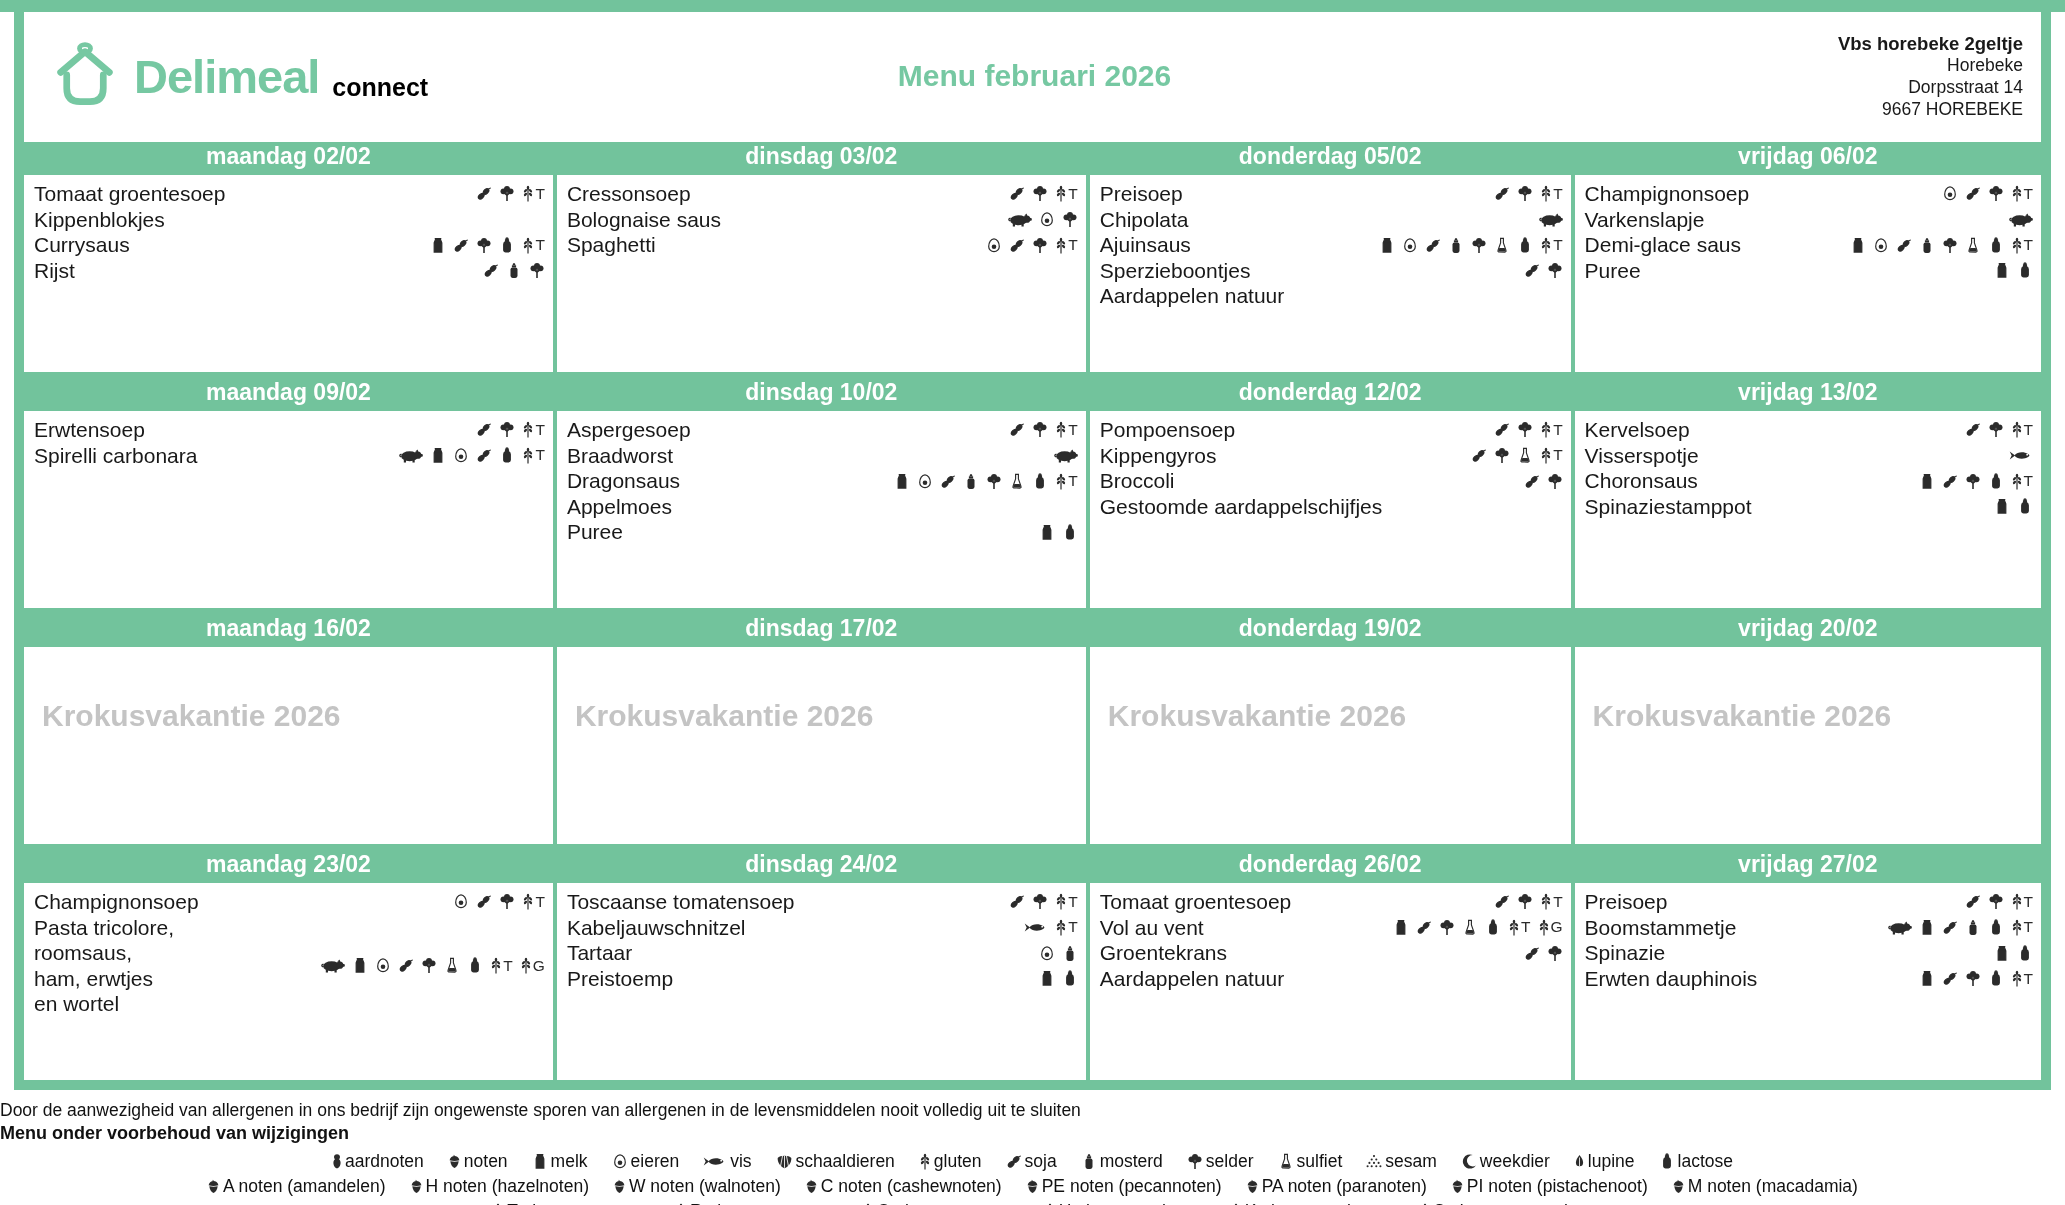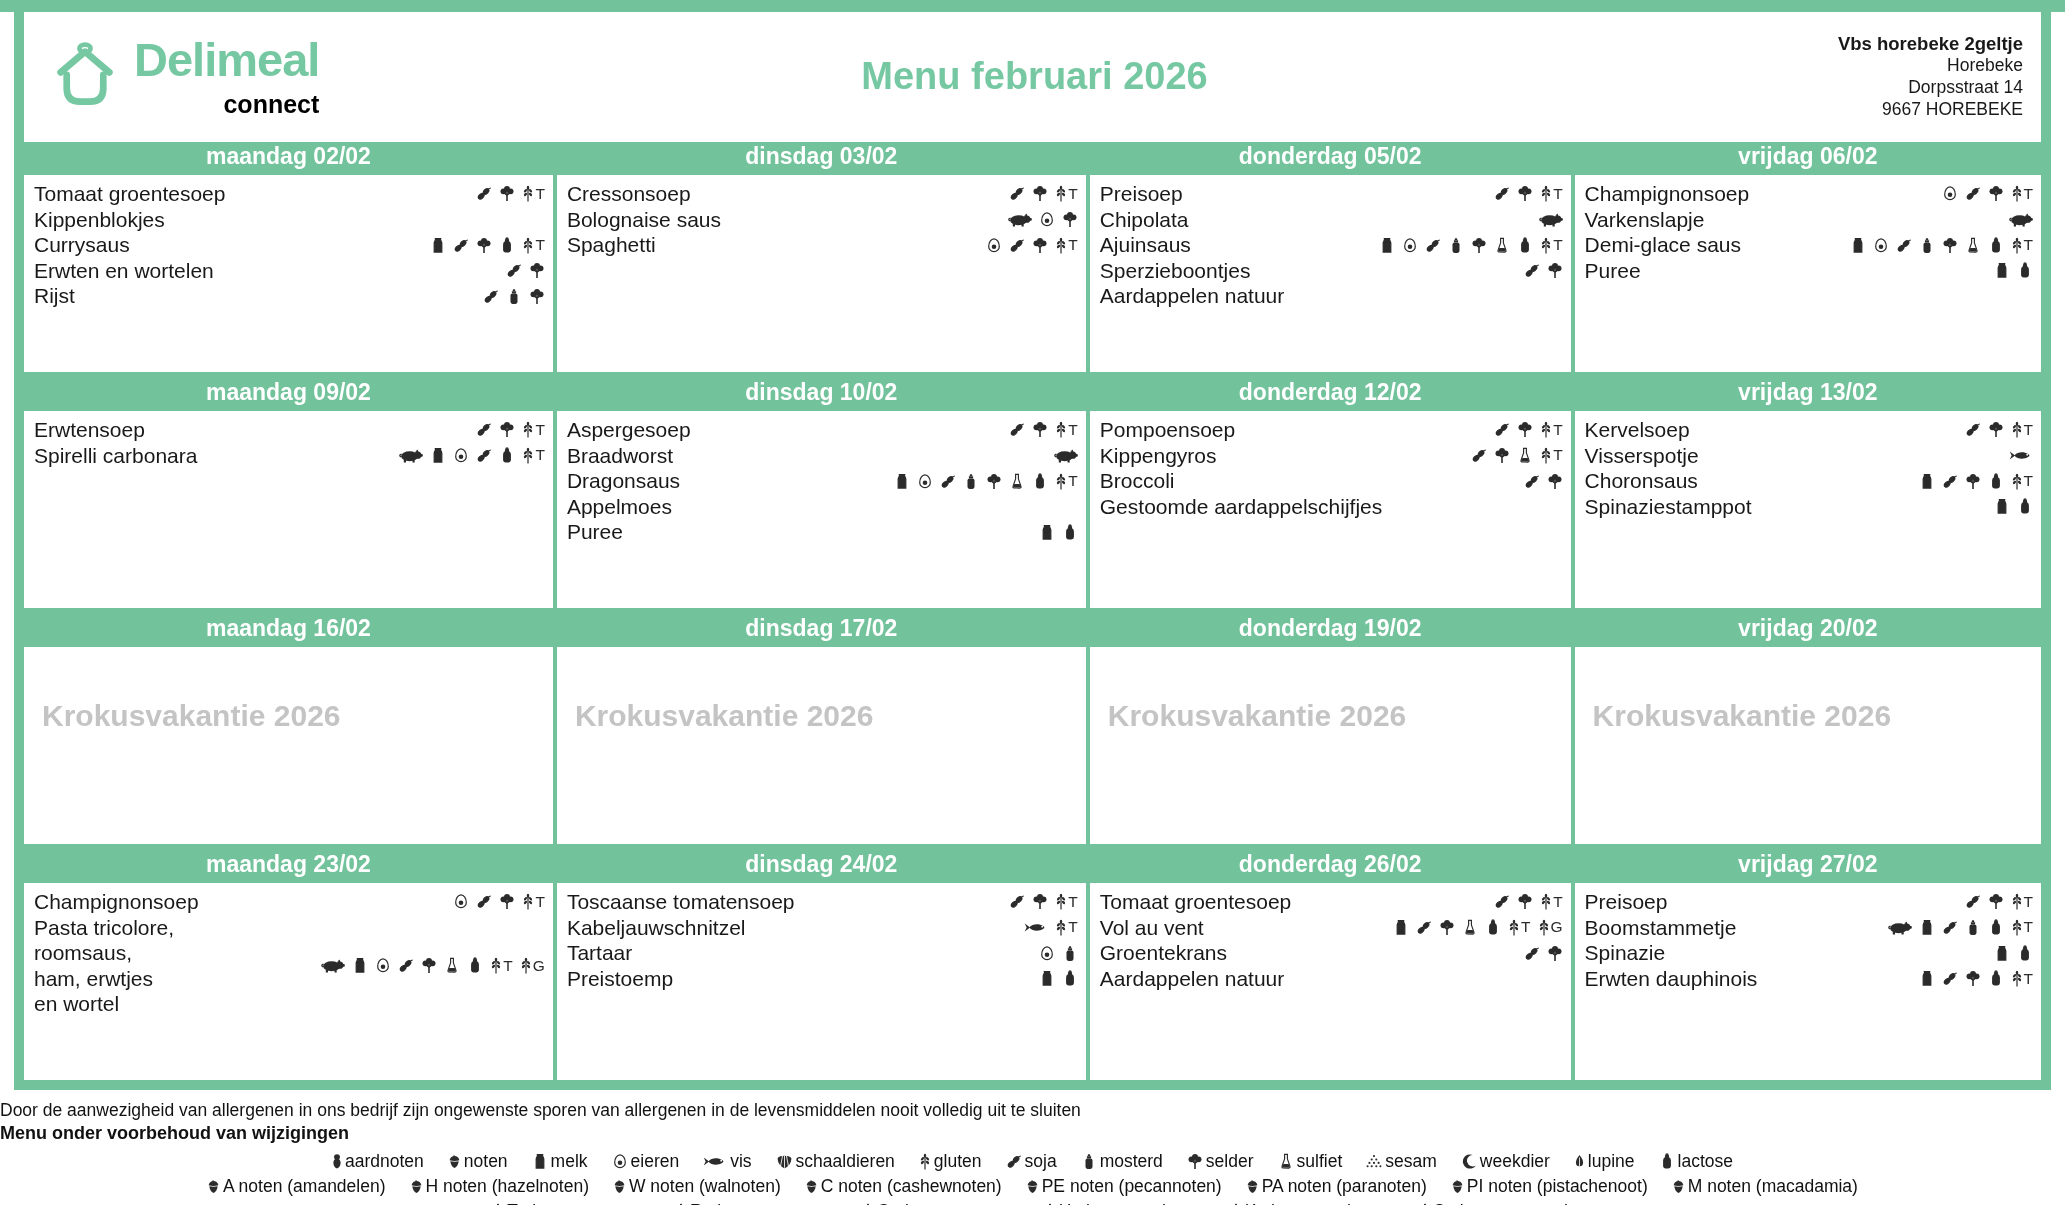--- a/index.html
+++ b/index.html
@@ -4,24 +4,24 @@
 <title>Menu februari 2026</title>
 <style>
   html,body{margin:0;padding:0;background:#fff;}
   .page{width:2065px;height:1205px;position:relative;background:#fff;overflow:hidden;
         font-family:"Liberation Sans","DejaVu Sans",sans-serif;color:#191919;}
   .top-strip{height:12px;background:var(--green,#72c39c);}
   .frame{margin:0 14px;border:10px solid var(--green,#72c39c);border-top:none;}
   .header{height:124px;display:grid;grid-template-columns:1fr auto 1fr;align-items:center;padding:2px 18px 4px 22px;}
   .logo{display:flex;align-items:center;gap:10px;justify-self:start;}
   .logo-house{width:78px;height:78px;}
-  .logo-text{display:flex;flex-direction:column;align-items:flex-end;gap:13px;}
+  .logo-text{display:flex;flex-direction:row;align-items:flex-end;gap:13px;}
   .brand{font-size:47px;font-weight:bold;color:var(--green-text,#76c8a2);letter-spacing:-1px;line-height:1;}
   .connect{font-size:25px;font-weight:bold;color:#000000;margin-top:-4px;line-height:1;}
-  .title{font-size:38px;font-weight:bold;color:var(--green-text,#76c8a2);text-align:center;}
+  .title{font-size:30px;font-weight:bold;color:var(--green-text,#76c8a2);text-align:center;}
   .address{text-align:right;font-size:17.5px;line-height:1.25;justify-self:end;}
   .school-name{font-weight:bold;font-size:18.5px;}
   .grid{display:grid;grid-template-columns:1.1fr 1.1fr 1fr .97fr;gap:6px 4px;background:var(--green,#72c39c);}
   .day-cell{display:flex;flex-direction:column;border-radius:15px;}
   .day-head{background:var(--green,#72c39c);color:#fff;font-weight:bold;font-size:23px;text-align:center;padding:1px 0 5px;}
   .day-body{background:#fff;flex:1;min-height:186px;padding:6px 8px 5px 10px;}
   .menu-item{display:flex;justify-content:space-between;align-items:center;gap:10px;min-height:25.5px;}
   .item-name{font-size:21px;line-height:1.22;white-space:pre-line;}
   .item-icons{display:flex;align-items:center;gap:7px;color:#2b2b2b;flex-shrink:0;}
   .ic{display:inline-flex;align-items:center;}
@@ -141,41 +141,20 @@
                     <ellipse cx="3.5" cy="5.3" rx="1.2" ry="2" transform="rotate(42 3.5 5.3)"></ellipse>
                     <ellipse cx="8.5" cy="5.3" rx="1.2" ry="2" transform="rotate(-42 8.5 5.3)"></ellipse>
                     <ellipse cx="3.5" cy="8.9" rx="1.2" ry="2" transform="rotate(42 3.5 8.9)"></ellipse>
                     <ellipse cx="8.5" cy="8.9" rx="1.2" ry="2" transform="rotate(-42 8.5 8.9)"></ellipse>
                   </svg>
                   <span class="ic-ltr">T</span>
                 </span>
               </span>
             </div>
             <div class="menu-item">
-              <span class="item-name">Erwten en wortelen</span>
-              <span class="item-icons">
-                <span class="ic">
-                  <svg class="isvg" viewBox="0 0 16 16" fill="none" stroke="currentColor" stroke-width="1.25">
-                    <ellipse cx="5.2" cy="10.8" rx="3.3" ry="2.1" transform="rotate(-45 5.2 10.8)"></ellipse>
-                    <ellipse cx="10" cy="6" rx="3.3" ry="2.1" transform="rotate(-45 10 6)"></ellipse>
-                    <path d="M12.3 3.7 C13 3 13.9 2.6 14.8 2.5"></path>
-                  </svg>
-                </span>
-                <span class="ic">
-                  <svg class="isvg" viewBox="0 0 16 16">
-                    <circle cx="4.4" cy="5.8" r="2.9"></circle>
-                    <circle cx="11.6" cy="5.8" r="2.9"></circle>
-                    <circle cx="8" cy="3.4" r="3"></circle>
-                    <path d="M7.2 6 h1.6 v9.6 h-1.6 z"></path>
-                    <path d="M8 9.6 L4.6 6.8 M8 9.6 L11.4 6.8" fill="none" stroke="currentColor" stroke-width="1.5"></path>
-                  </svg>
-                </span>
-              </span>
-            </div>
-            <div class="menu-item">
               <span class="item-name">Rijst</span>
               <span class="item-icons">
                 <span class="ic">
                   <svg class="isvg" viewBox="0 0 16 16" fill="none" stroke="currentColor" stroke-width="1.25">
                     <ellipse cx="5.2" cy="10.8" rx="3.3" ry="2.1" transform="rotate(-45 5.2 10.8)"></ellipse>
                     <ellipse cx="10" cy="6" rx="3.3" ry="2.1" transform="rotate(-45 10 6)"></ellipse>
                     <path d="M12.3 3.7 C13 3 13.9 2.6 14.8 2.5"></path>
                   </svg>
                 </span>
                 <span class="ic">

